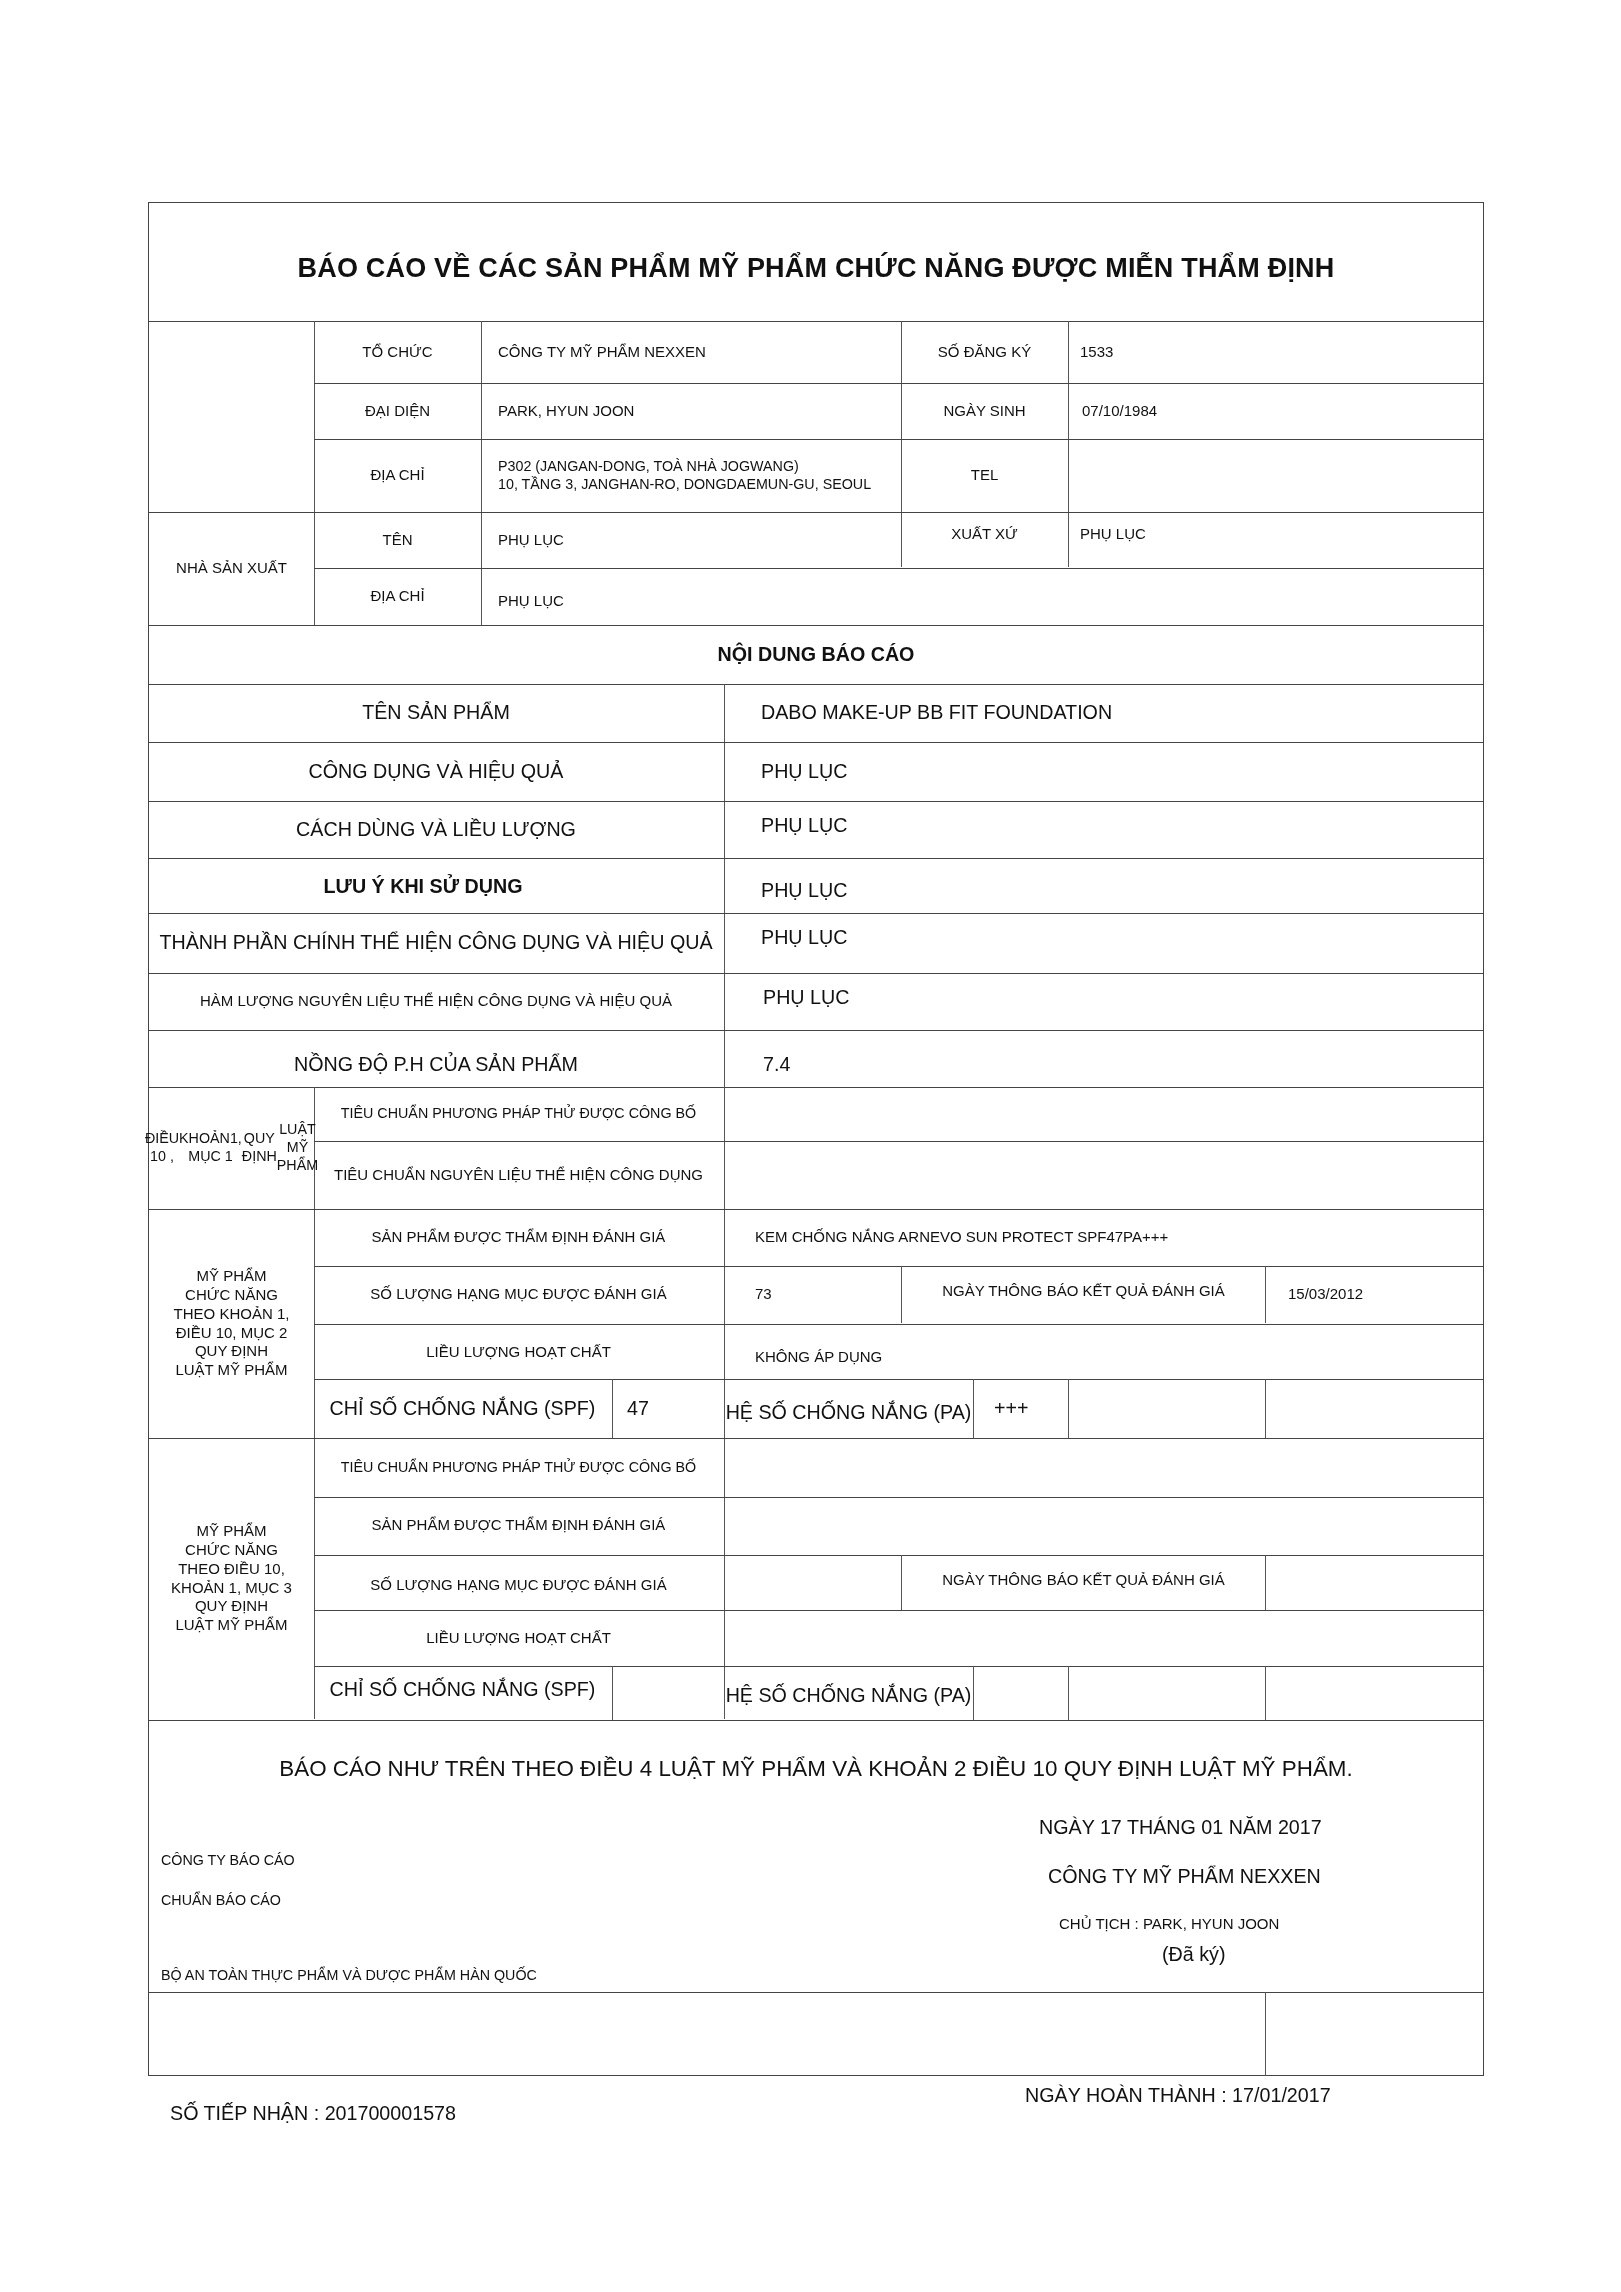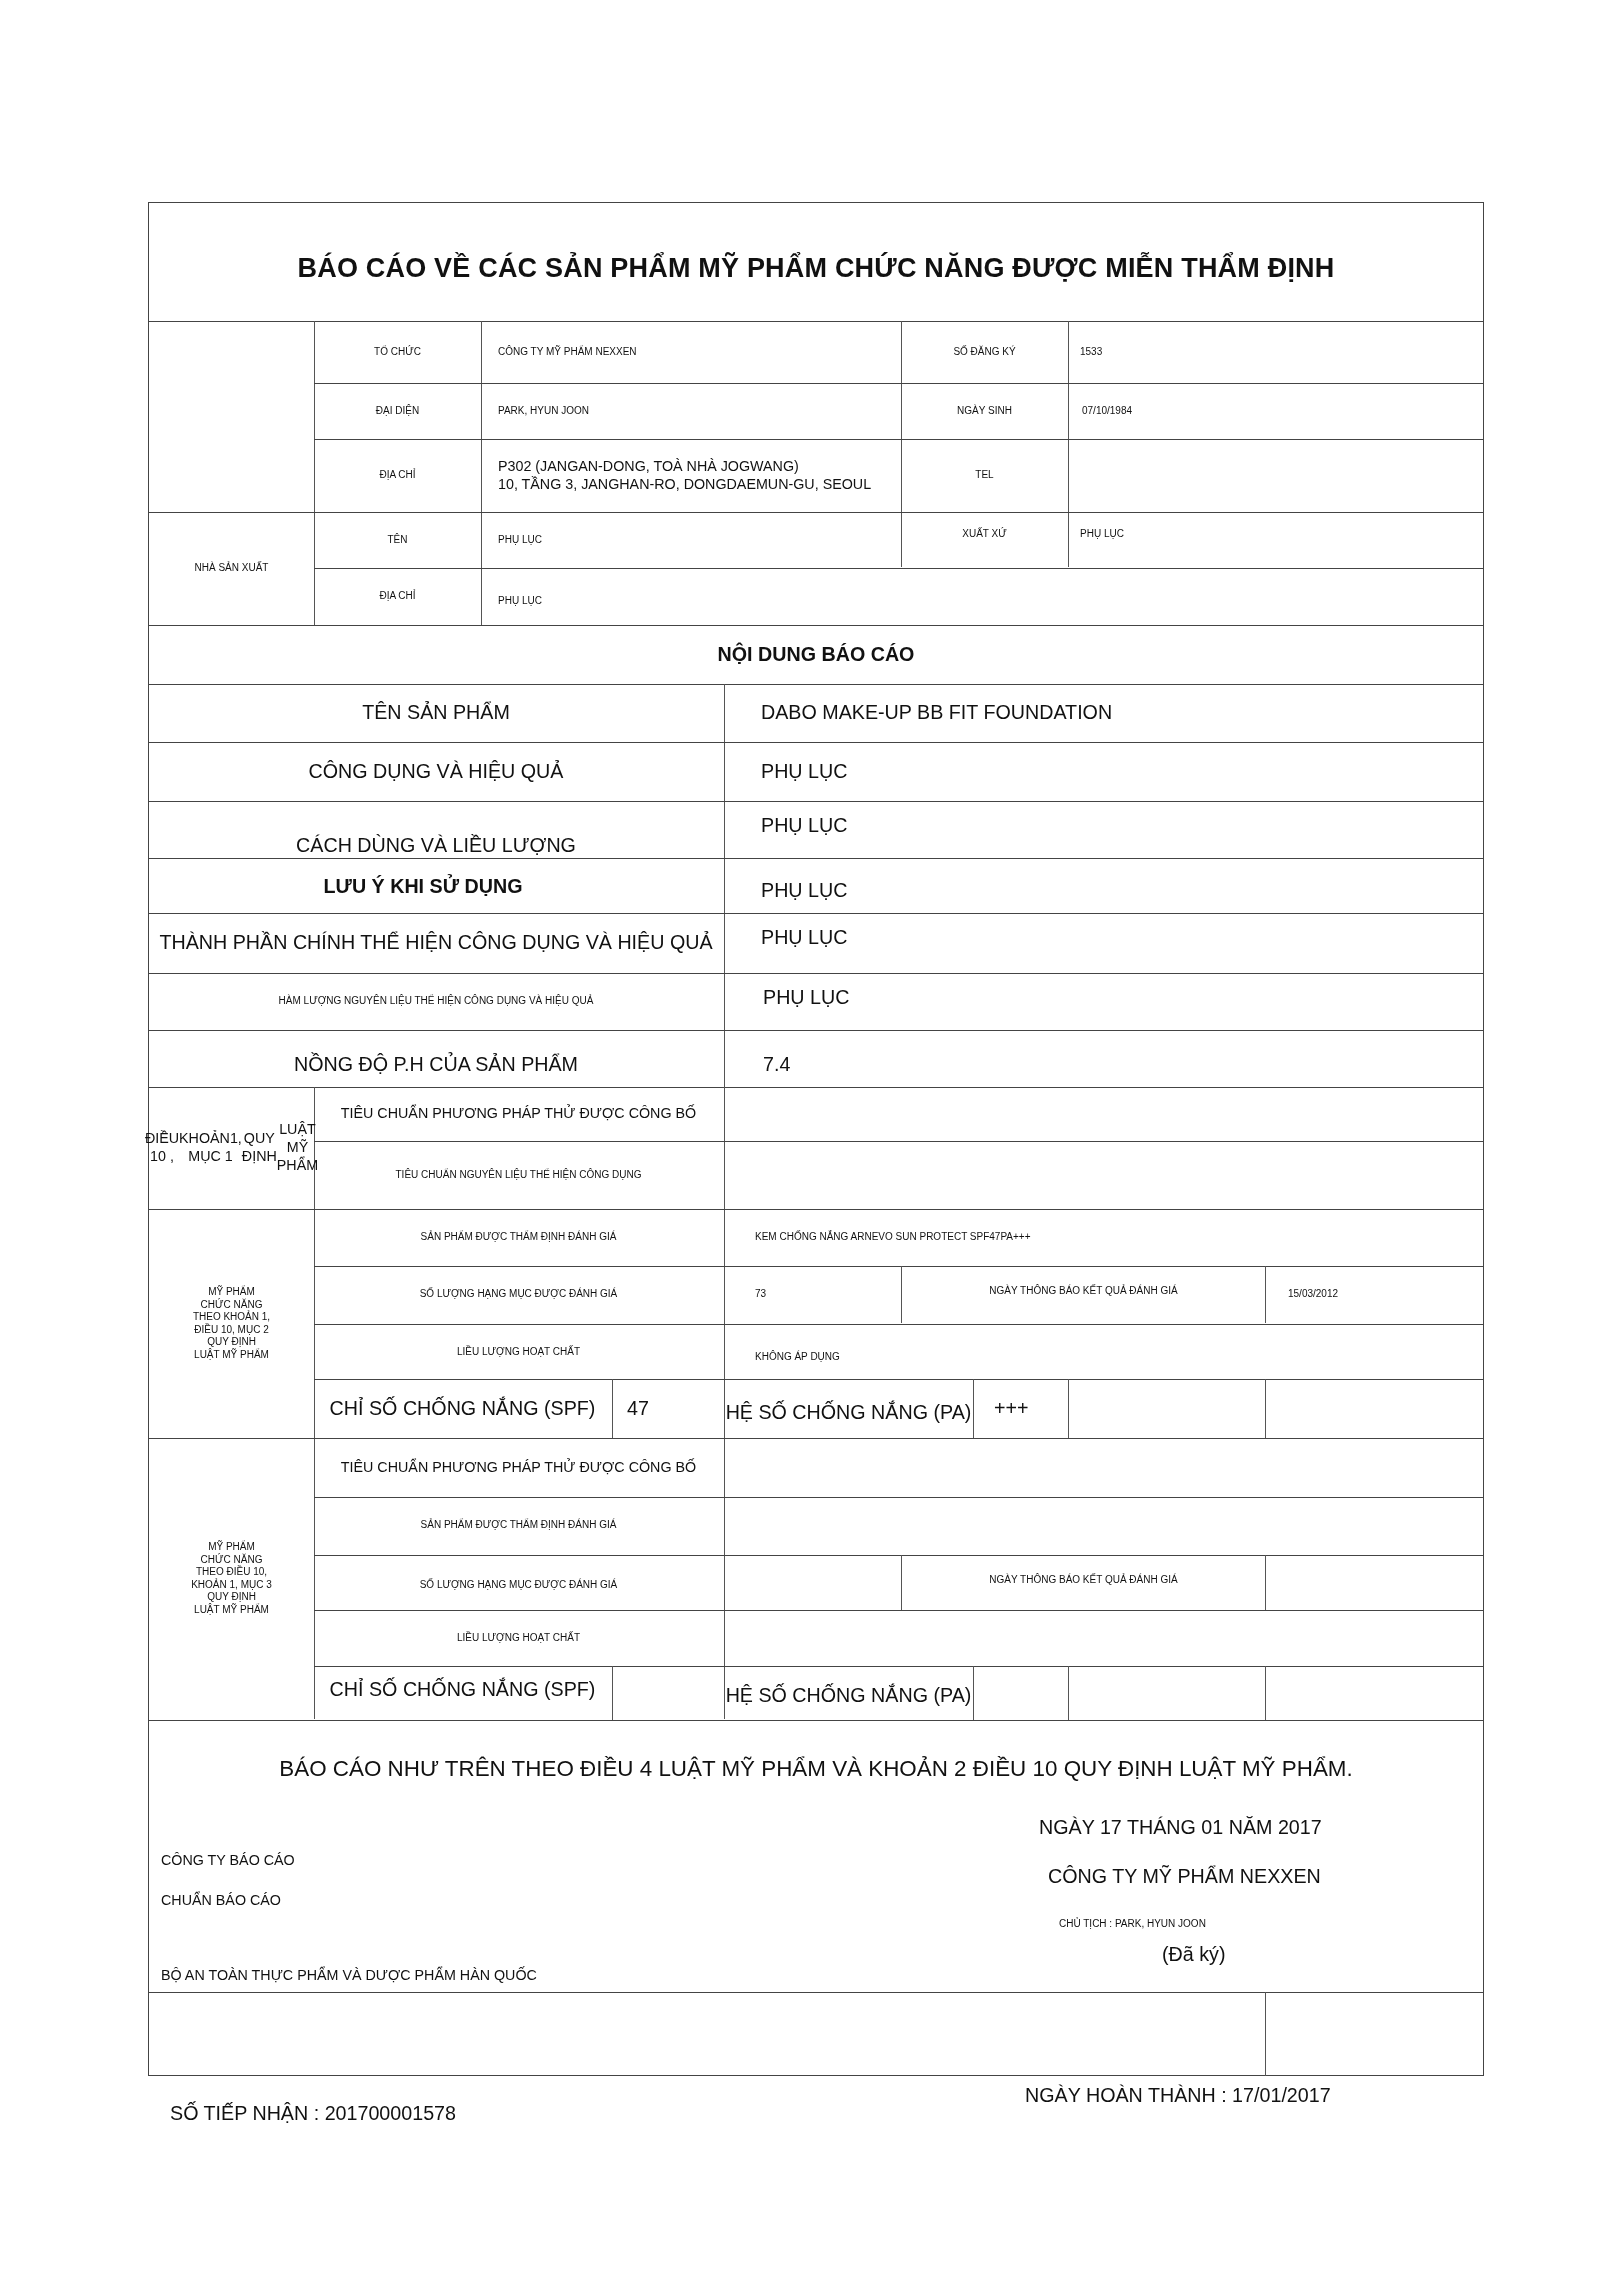--- a/index.html
+++ b/index.html
@@ -4,21 +4,21 @@
 <style>
   html,body{margin:0;padding:0;background:#fff;}
   body{width:1622px;height:2293px;position:relative;font-family:"Liberation Sans",sans-serif;color:#111;}
   .page{position:absolute;left:0;top:0;width:1622px;height:2293px;}
   .frame{position:absolute;left:148px;top:202px;width:1336px;height:1874px;border:1.8px solid #444;box-sizing:border-box;}
   .hl{position:absolute;height:0;border-top:1.8px solid #444;}
   .vl{position:absolute;width:0;border-left:1.8px solid #555;}
   .t{position:absolute;display:flex;align-items:center;font-size:17px;line-height:1.25;white-space:nowrap;}
   .c{justify-content:center;text-align:center;}
   .l{justify-content:flex-start;}
-  .sm{font-size:10px;}
+  .sm{font-size:15px;}
   .xs{font-size:14.3px;}
   .md{font-size:19.7px;}
   .lg{font-size:22.4px;}
   .title{font-size:27px;font-weight:bold;letter-spacing:0.2px;}
   .bold{font-weight:bold;}
   .wrap{white-space:normal;}
 </style>
 </head>
 <body>
 
@@ -70,21 +70,21 @@
   <div class="vl" style="left:724px;top:684px;height:414px;"></div>
 
   <div class="t l md" style="left:761px;top:684px;width:708px;height:57px;">DABO MAKE-UP BB FIT FOUNDATION</div>
   <div class="t c md" style="left:148px;top:684px;width:576px;height:57px;">TÊN SẢN PHẨM</div>
   <div class="hl" style="left:148px;top:742px;width:1336px;"></div>
 
   <div class="t c md" style="left:148px;top:742px;width:576px;height:59px;">CÔNG DỤNG VÀ HIỆU QUẢ</div>
   <div class="t l md" style="left:761px;top:742px;width:708px;height:59px;">PHỤ LỤC</div>
   <div class="hl" style="left:148px;top:801px;width:1336px;"></div>
 
-  <div class="t c md" style="left:148px;top:801px;width:576px;height:57px;margin-top:16px;">CÁCH DÙNG VÀ LIỀU LƯỢNG</div>
+  <div class="t c md" style="left:148px;top:801px;width:576px;height:57px;">CÁCH DÙNG VÀ LIỀU LƯỢNG</div>
   <div class="t l md" style="left:761px;top:797px;width:708px;height:57px;">PHỤ LỤC</div>
   <div class="hl" style="left:148px;top:858px;width:1336px;"></div>
 
   <div class="t c md" style="left:135px;top:858px;width:576px;height:56px;font-weight:bold;">LƯU Ý KHI SỬ DỤNG</div>
   <div class="t l md" style="left:761px;top:862px;width:708px;height:56px;">PHỤ LỤC</div>
   <div class="hl" style="left:148px;top:913px;width:1336px;"></div>
 
   <div class="t c md" style="left:148px;top:913px;width:576px;height:59px;">THÀNH PHẦN CHÍNH THỂ HIỆN CÔNG DỤNG VÀ HIỆU QUẢ</div>
   <div class="t l md" style="left:761px;top:908px;width:708px;height:59px;">PHỤ LỤC</div>
   <div class="hl" style="left:148px;top:973px;width:1336px;"></div>

